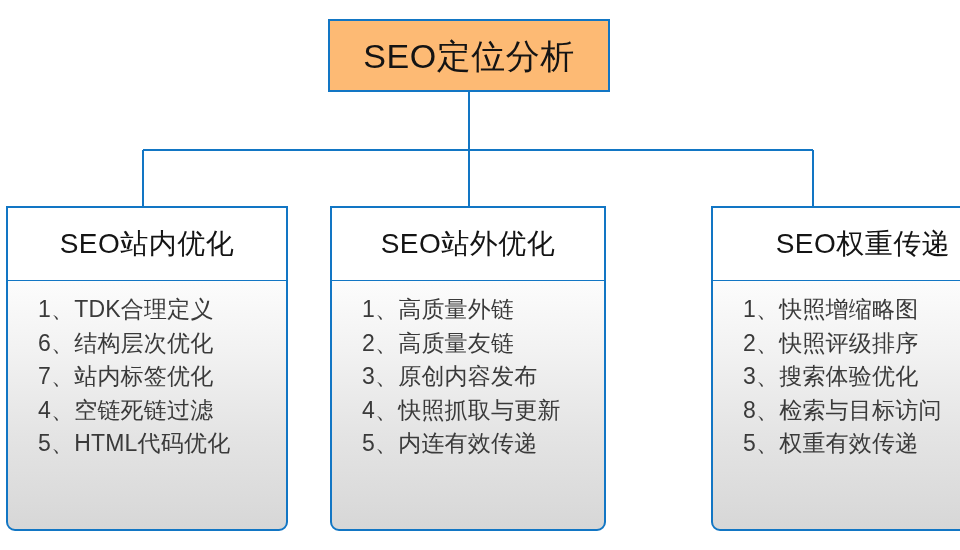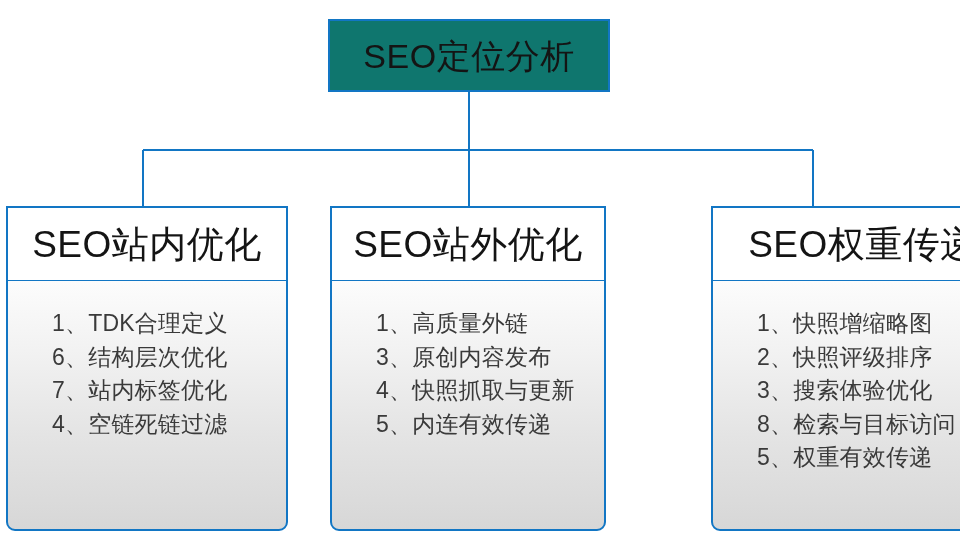--- a/index.html
+++ b/index.html
@@ -31,21 +31,21 @@
 
   
   .root-node {
     position: absolute;
     left: 328px;
     top: 19px;
     width: 282px;
     height: 73px;
     box-sizing: border-box;
     border: 2px solid #1276c4;
-    background: #0f766e;
+    background: #fdba74;
     display: flex;
     align-items: center;
     justify-content: center;
   }
   .root-label {
     font-size: 34px;
     color: #141414;
     letter-spacing: 0.5px;
     line-height: 1;
     white-space: nowrap;
@@ -60,41 +60,41 @@
   .branch-header {
     box-sizing: border-box;
     height: 76px;
     border: 2px solid #1276c4;
     background: #ffffff;
     display: flex;
     align-items: center;
     justify-content: center;
   }
   .branch-title {
-    font-size: 37px;
+    font-size: 28px;
     color: #141414;
     line-height: 1;
     white-space: nowrap;
     letter-spacing: 0.5px;
   }
   .branch-body {
     box-sizing: border-box;
     height: 251px;
     margin-top: -2px;
     border: 2px solid #1276c4;
     border-top: 1px solid #1276c4;
     border-bottom-left-radius: 9px;
     border-bottom-right-radius: 9px;
     background: linear-gradient(to bottom, #fcfcfc 0%, #f2f2f2 28%, #e4e4e4 62%, #d7d7d7 100%);
     padding: 12px 0 0 0;
     overflow: hidden;
   }
   .branch-list {
     list-style: none;
-    margin: 14px;
+    margin: 0;
     padding: 0 0 0 30px;
   }
   .branch-list li {
     font-size: 23px;
     line-height: 33.5px;
     color: #3a3a3a;
     white-space: nowrap;
     letter-spacing: 0.2px;
   }
 
@@ -125,31 +125,33 @@
   <div class="branch col1">
     <div class="branch-header">
       <span class="branch-title">SEO站内优化</span>
     </div>
     <div class="branch-body">
       <ul class="branch-list">
         <li>1、TDK合理定义</li>
         <li>6、结构层次优化</li>
         <li>7、站内标签优化</li>
         <li>4、空链死链过滤</li>
+        <li>5、HTML代码优化</li>
       </ul>
     </div>
   </div>
 
   <div class="branch col2">
     <div class="branch-header">
       <span class="branch-title">SEO站外优化</span>
     </div>
     <div class="branch-body">
       <ul class="branch-list">
         <li>1、高质量外链</li>
+        <li>2、高质量友链</li>
         <li>3、原创内容发布</li>
         <li>4、快照抓取与更新</li>
         <li>5、内连有效传递</li>
       </ul>
     </div>
   </div>
 
   <div class="branch col3">
     <div class="branch-header">
       <span class="branch-title">SEO权重传递</span>

